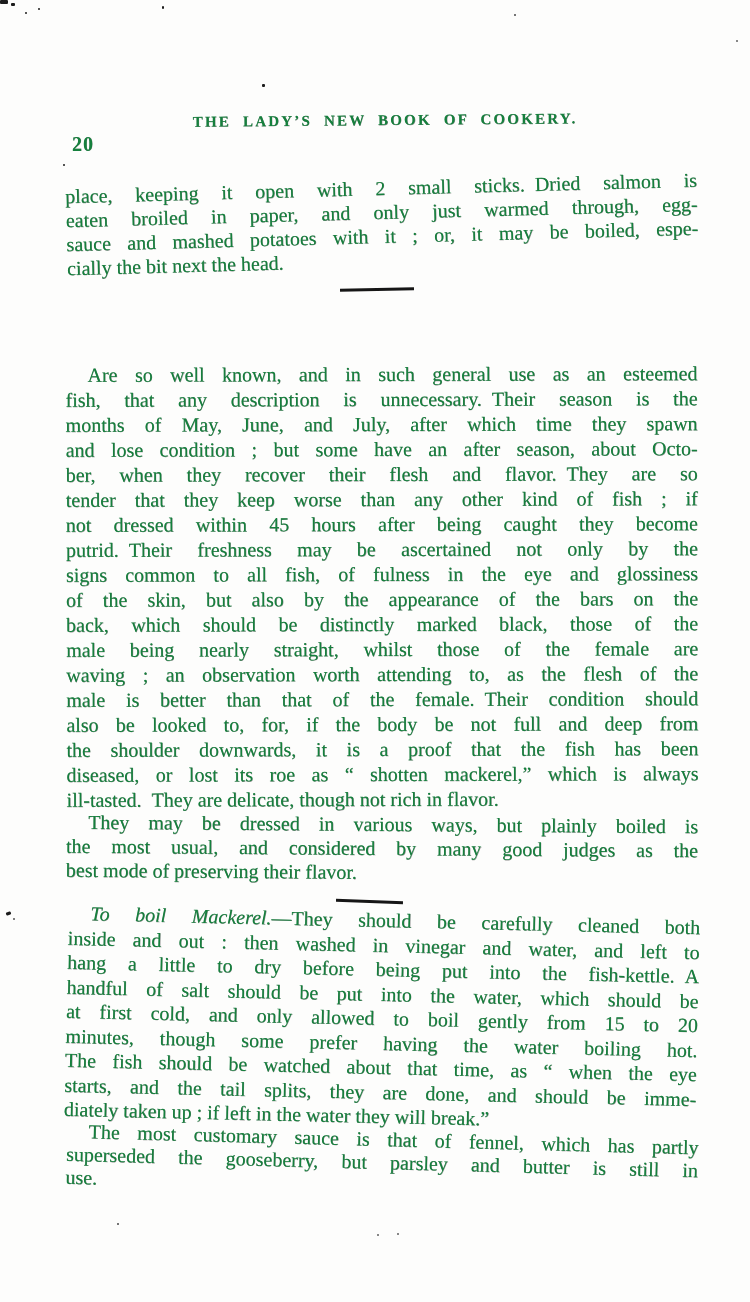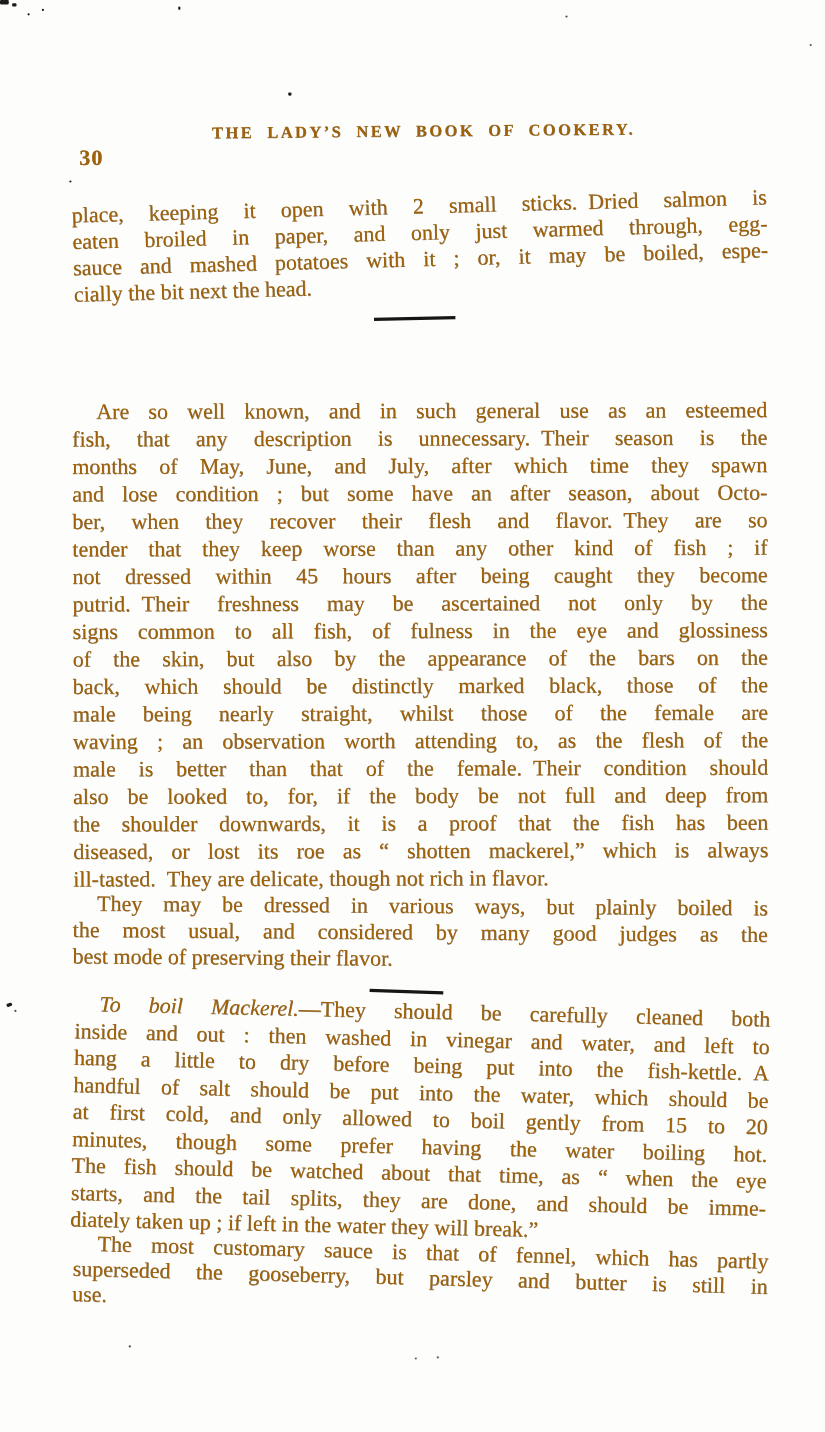--- a/index.html
+++ b/index.html
@@ -7,21 +7,21 @@
     padding: 0;
     background: #ffffff;
   }
   .page {
     position: relative;
     width: 750px;
     height: 1302px;
     background: #fdfdfc;
     overflow: hidden;
     font-family: "Liberation Serif", serif;
-    color: #a16207;
+    color: #15803d;
   }
   .inked { text-shadow: 0.35px 0.35px 0 rgba(25,25,25,0.5); }
 
   .runhead {
     position: absolute;
     left: 185px; top: 112px; width: 400px;
     text-align: center;
     font-size: 15px;
     font-weight: bold;
     letter-spacing: 2.2px;
@@ -80,21 +80,21 @@
     background: #1c1c1c;
     border-radius: 1px;
   }
 </style>
 </head>
 <body>
 
 <div class="page">
 
   <div class="runhead inked">THE LADY’S NEW BOOK OF COOKERY.</div>
-  <div class="pagenum inked">30</div>
+  <div class="pagenum inked">20</div>
 
   <section class="para inked" id="p1">
     <div class="line">place, keeping it open with 2 small sticks. Dried salmon is</div>
     <div class="line">eaten broiled in paper, and only just warmed through, egg-</div>
     <div class="line">sauce and mashed potatoes with it ; or, it may be boiled, espe-</div>
     <div class="line short">cially the bit next the head.</div>
   </section>
 
   <div class="divider" id="div1"></div>
 

